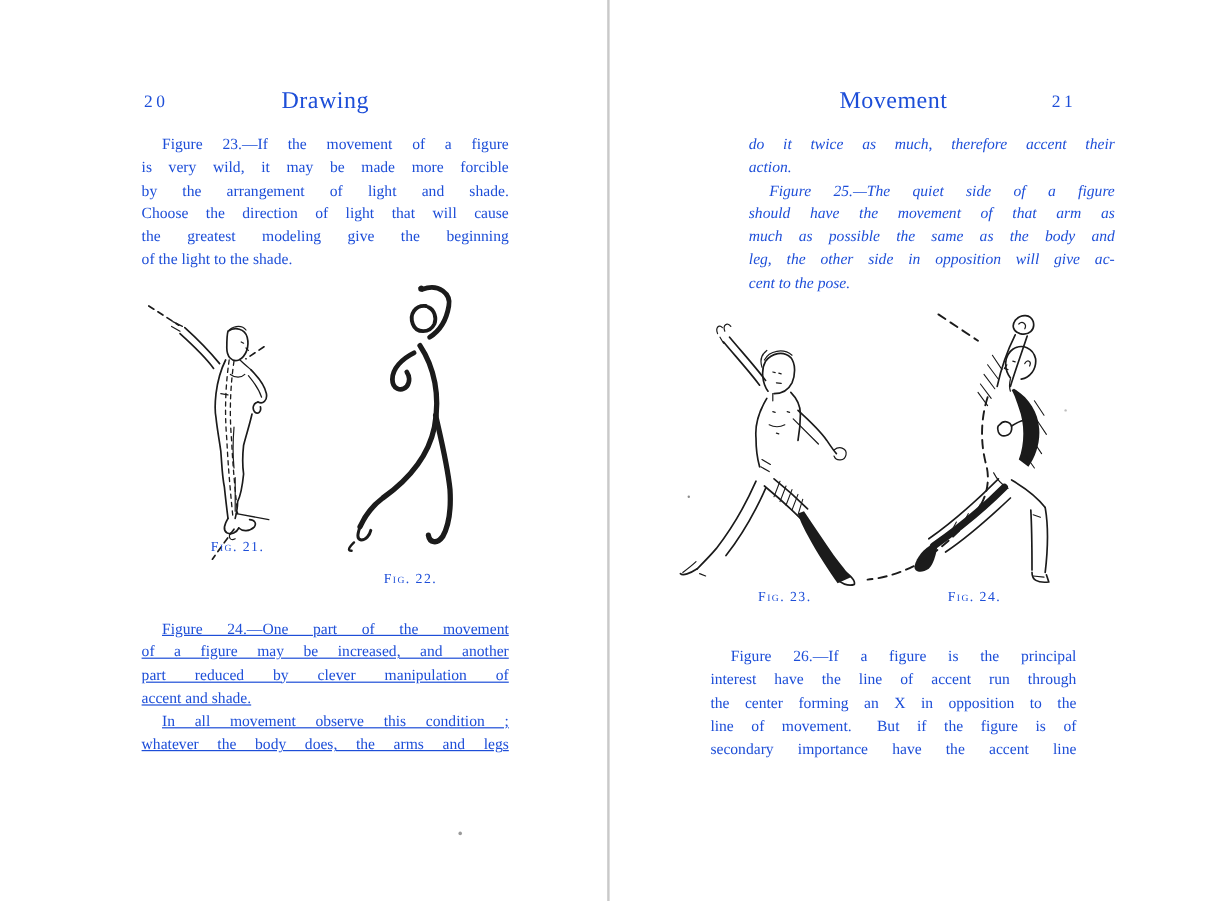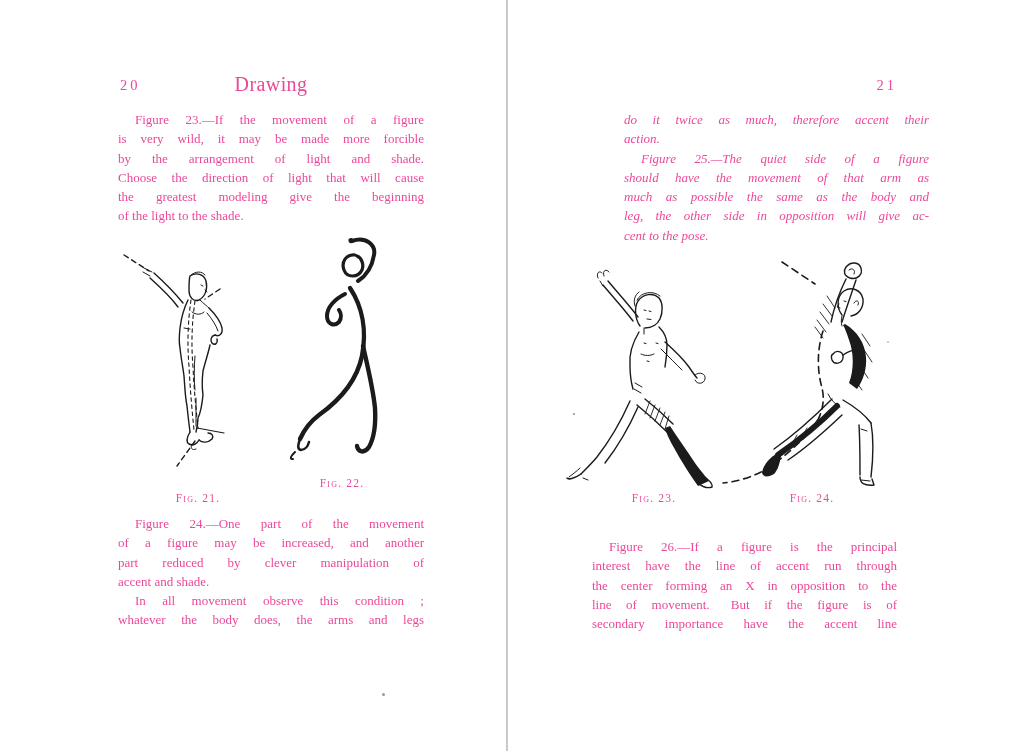--- a/index.html
+++ b/index.html
@@ -1,39 +1,39 @@
 <!DOCTYPE html>
 <html><head>
 <meta charset="utf-8">
 <style>
   html,body{margin:0;padding:0;}
   body{background:#ffffff;}
   .canvas{
     position:relative;width:1024px;height:751px;background:#ffffff;
-    font-family:"Liberation Serif", serif;color:#ec4899;overflow:hidden;
+    font-family:"Liberation Serif", serif;color:#1d4ed8;overflow:hidden;
   }
   .divider{position:absolute;left:506px;top:0;width:2px;height:751px;background:#c9c9c9;}
   .runhead{position:absolute;top:73px;height:26px;}
   .runhead-left{left:118px;width:306px;}
   .runhead-right{left:592px;width:305px;}
   .run-title{display:block;text-align:center;font-size:20px;letter-spacing:0.4px;font-family:Liberation Serif, serif;}
   .pagenum{position:absolute;top:4px;font-size:14.5px;letter-spacing:3px;}
   .pagenum-left{left:2px;}
   .pagenum-right{right:0;}
   .textblock{position:absolute;font-size:13px;line-height:19.3px;}
   .tb-lp1{left:118px;top:110px;width:306px;}
-  .tb-lp23{left:118px;top:514px;width:306px;}
+  .tb-lp23{left:118px;top:514px;width:306px;text-decoration:underline;}
   .tb-rp12{left:624px;top:110px;width:305px;font-style:italic;}
   .tb-rp3{left:592px;top:537px;width:305px;}
   .bline{text-align:justify;text-align-last:justify;}
   .bline.last{text-align-last:left;}
   .bline.ind{text-indent:17px;}
   .caption{position:absolute;width:90px;font-size:11.5px;font-variant:small-caps;
     letter-spacing:1.2px;text-align:center;}
-  .cap-21{left:153px;top:492px;}
+  .cap-21{left:153px;top:450px;}
   .cap-22{left:297px;top:477px;}
   .cap-23{left:609px;top:492px;}
   .cap-24{left:767px;top:492px;}
   .figsvg{position:absolute;}
   .figsvg path{fill:none;stroke:#1b1b1b;stroke-linecap:round;stroke-linejoin:round;}
   .figsvg .w1{stroke-width:1;}
   .figsvg .w14{stroke-width:1.4;}
   .figsvg .w2{stroke-width:2;}
   .figsvg .t25{stroke-width:2.5;}
   .figsvg .t32{stroke-width:3.2;}
@@ -114,20 +114,21 @@
         <div class="bline">part reduced by clever manipulation of</div>
         <div class="bline last">accent and shade.</div>
       </div>
     <div>
         <div class="bline ind">In all movement observe this condition ;</div>
         <div class="bline">whatever the body does, the arms and legs</div>
       </div>
   </div>
 
   <div class="runhead runhead-right">
+    <span class="run-title">Movement</span>
     <span class="pagenum pagenum-right">21</span>
   </div>
 
   <div class="textblock tb-rp12">
     <div>
         <div class="bline">do it twice as much, therefore accent their</div>
         <div class="bline last">action.</div>
       </div>
     <div>
         <div class="bline ind">Figure 25.—The quiet side of a figure</div>

